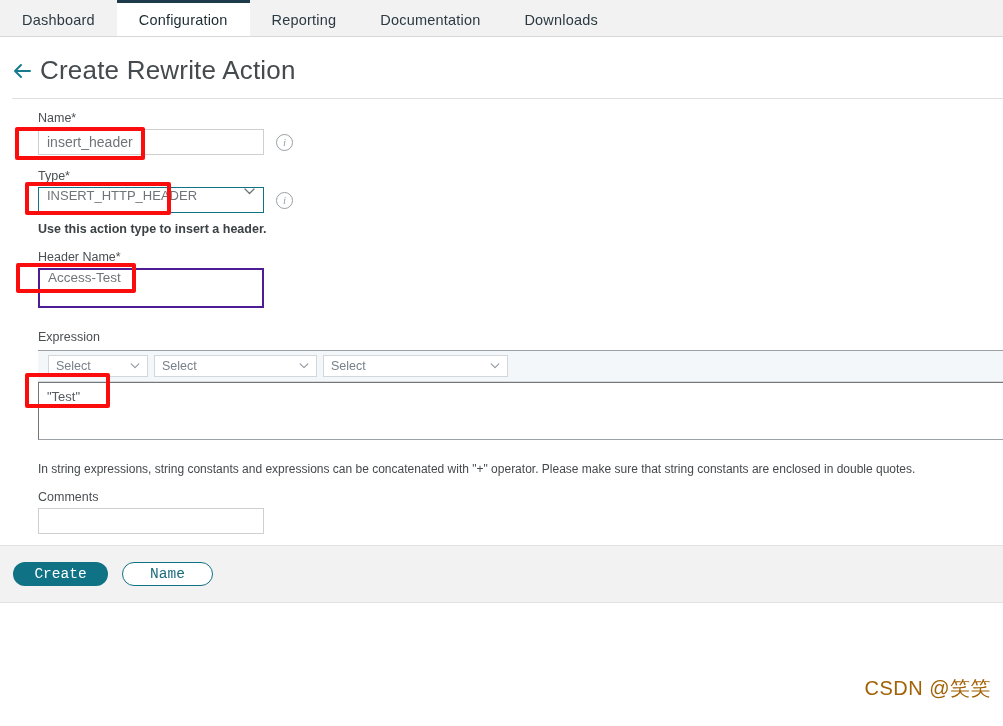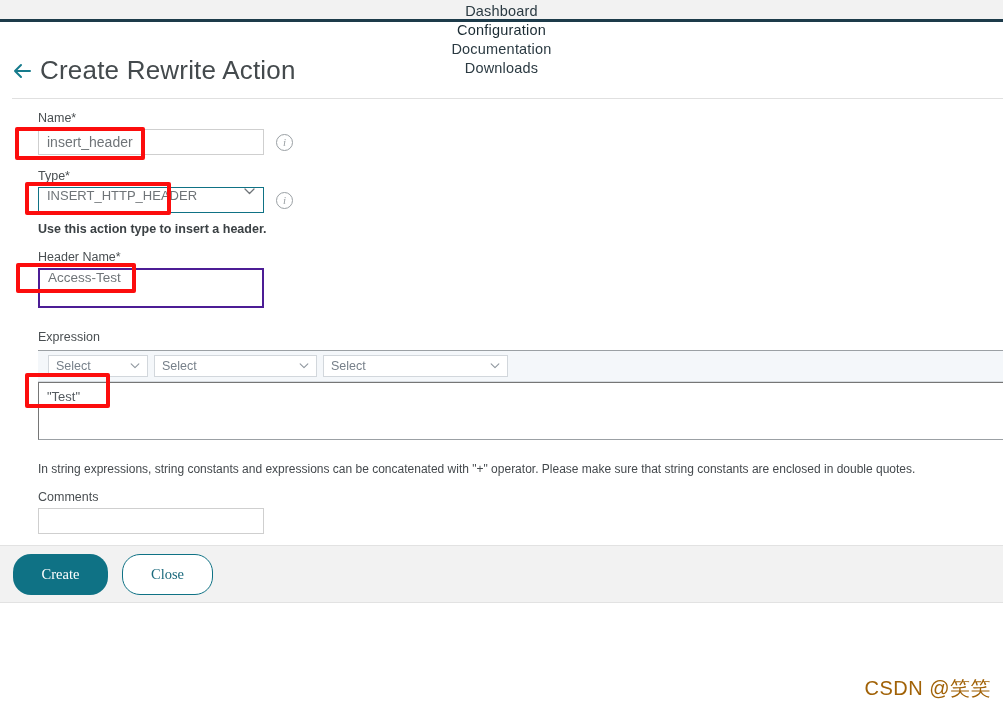--- a/index.html
+++ b/index.html
@@ -11,21 +11,21 @@
     overflow: hidden;
   }
   #app { position: relative; width: 1003px; height: 726px; background: #ffffff; }
 
   
   .tabbar {
     position: absolute; top: 0; left: 0;
     width: 1003px; height: 37px;
     background: #f2f2f2;
     border-bottom: 1px solid #d8d8d8;
-    display: flex; align-items: stretch; flex-direction: column;
+    display: flex; align-items: stretch;
   }
   .tab {
     display: flex; align-items: center; justify-content: center;
     padding: 0 22px;
     font-size: 14.5px;
     color: #2b3a42;
     letter-spacing: .2px;
     cursor: pointer;
     background: transparent;
     border-top: 3px solid transparent;
@@ -142,24 +142,24 @@
   .footer {
     position: absolute; top: 545px; left: 0;
     width: 1003px; height: 58px;
     background: #f2f2f2;
     border-top: 1px solid #e2e2e2;
     border-bottom: 1px solid #e2e2e2;
     display: flex; align-items: center; gap: 14px;
     padding-left: 13px;
   }
   .btn {
-    height: 41px; border-radius: 18px;
+    height: 24px; border-radius: 18px;
     font-size: 14.5px; cursor: pointer;
     display: inline-flex; align-items: center; justify-content: center;
-    font-family: Liberation Serif, serif;
+    font-family: Liberation Mono, monospace;
   }
   .btn-primary {
     width: 95px; background: #0f7285; color: #ffffff; border: none;
   }
   .btn-secondary {
     width: 91px; background: #ffffff; color: #1b6a7d;
     border: 1.5px solid #0f7285;
   }
 
   
@@ -181,20 +181,23 @@
 <body>
 
 <div id="app">
 
   <div class="tabbar">
     <div class="tab">
       <span>Dashboard</span>
     </div>
     <div class="tab active">
       <span>Configuration</span>
+    </div>
+    <div class="tab">
+      <span>Reporting</span>
     </div>
     <div class="tab">
       <span>Documentation</span>
     </div>
     <div class="tab">
       <span>Downloads</span>
     </div>
   </div>
 
   <div class="titlerow">
@@ -265,21 +268,21 @@
 
     <div class="mt14">
       <div class="field-label">Comments</div>
       <input class="txt-input" type="text" value="" style="">
     </div>
 
   </div>
 
   <div class="footer">
     <button class="btn btn-primary">Create</button>
-    <button class="btn btn-secondary">Close</button>
+    <button class="btn btn-secondary">Name</button>
   </div>
 
   <div class="redbox" style="left:15px; top:127px; width:130px; height:33px;"></div>
   <div class="redbox" style="left:25px; top:182px; width:146px; height:33px;"></div>
   <div class="redbox" style="left:16px; top:263px; width:120px; height:30px;"></div>
   <div class="redbox" style="left:25px; top:373px; width:85px; height:35px;"></div>
 
   <div class="watermark">CSDN @笑笑</div>
 
 </div>

